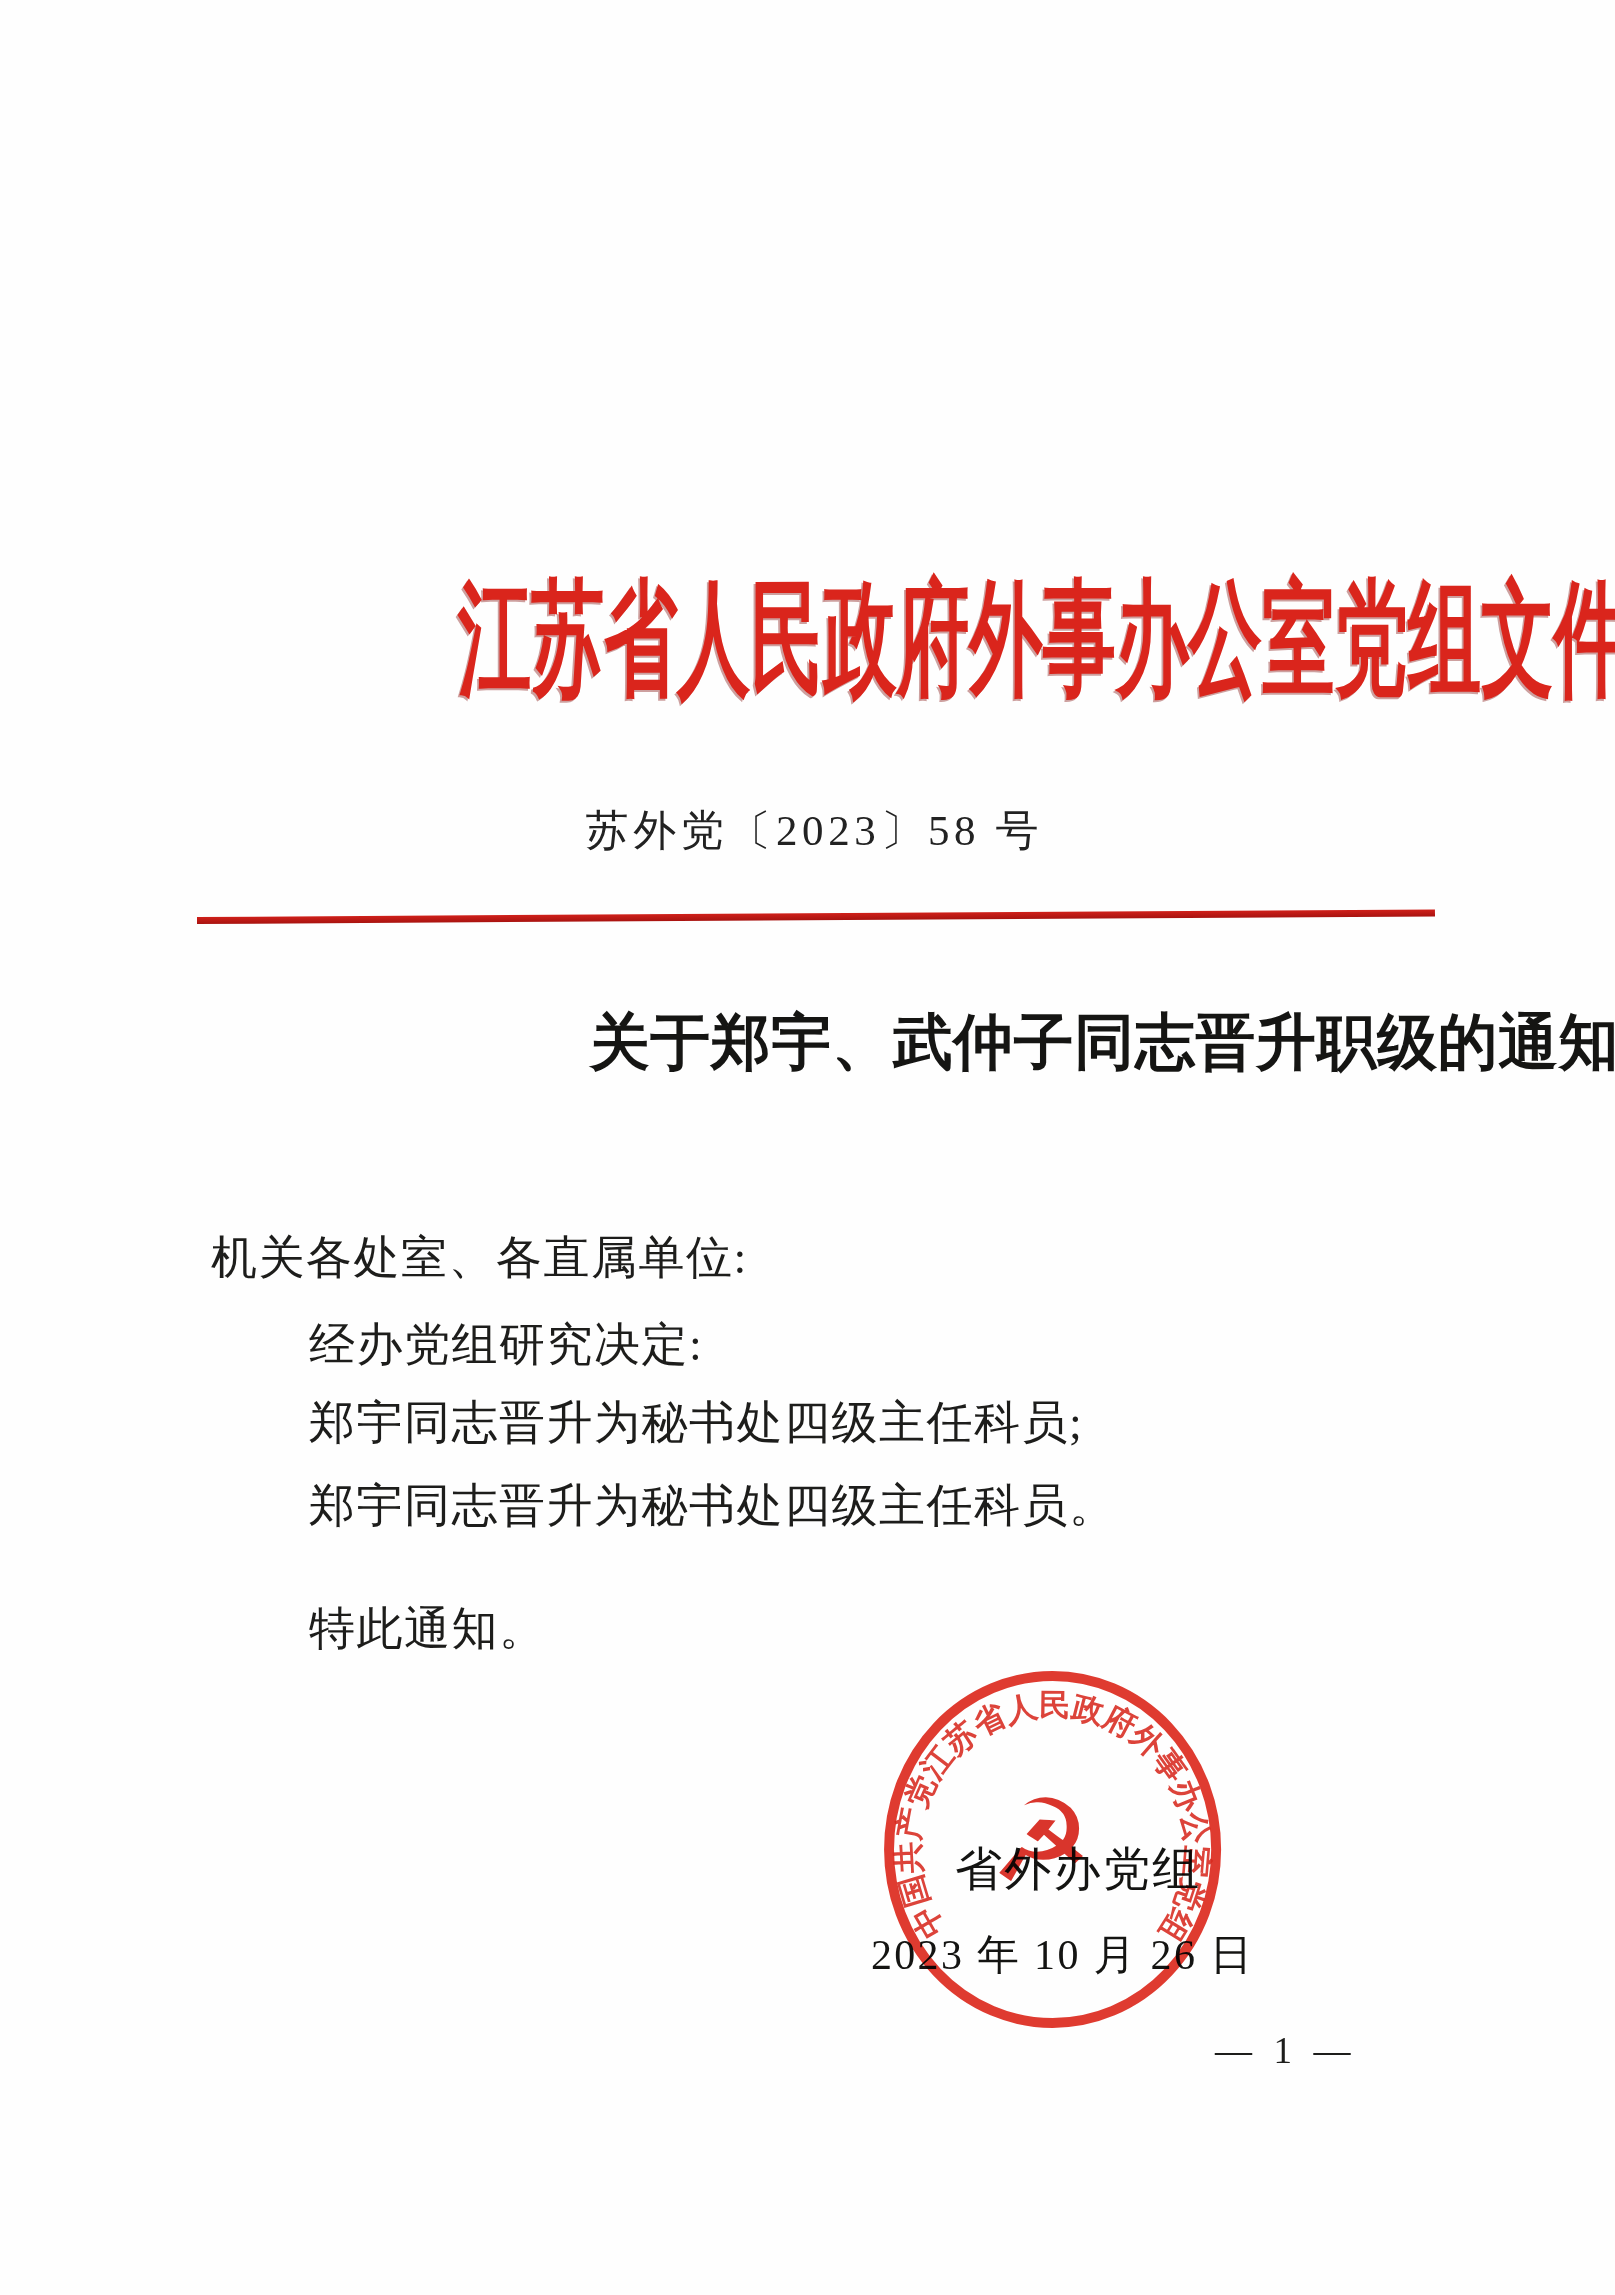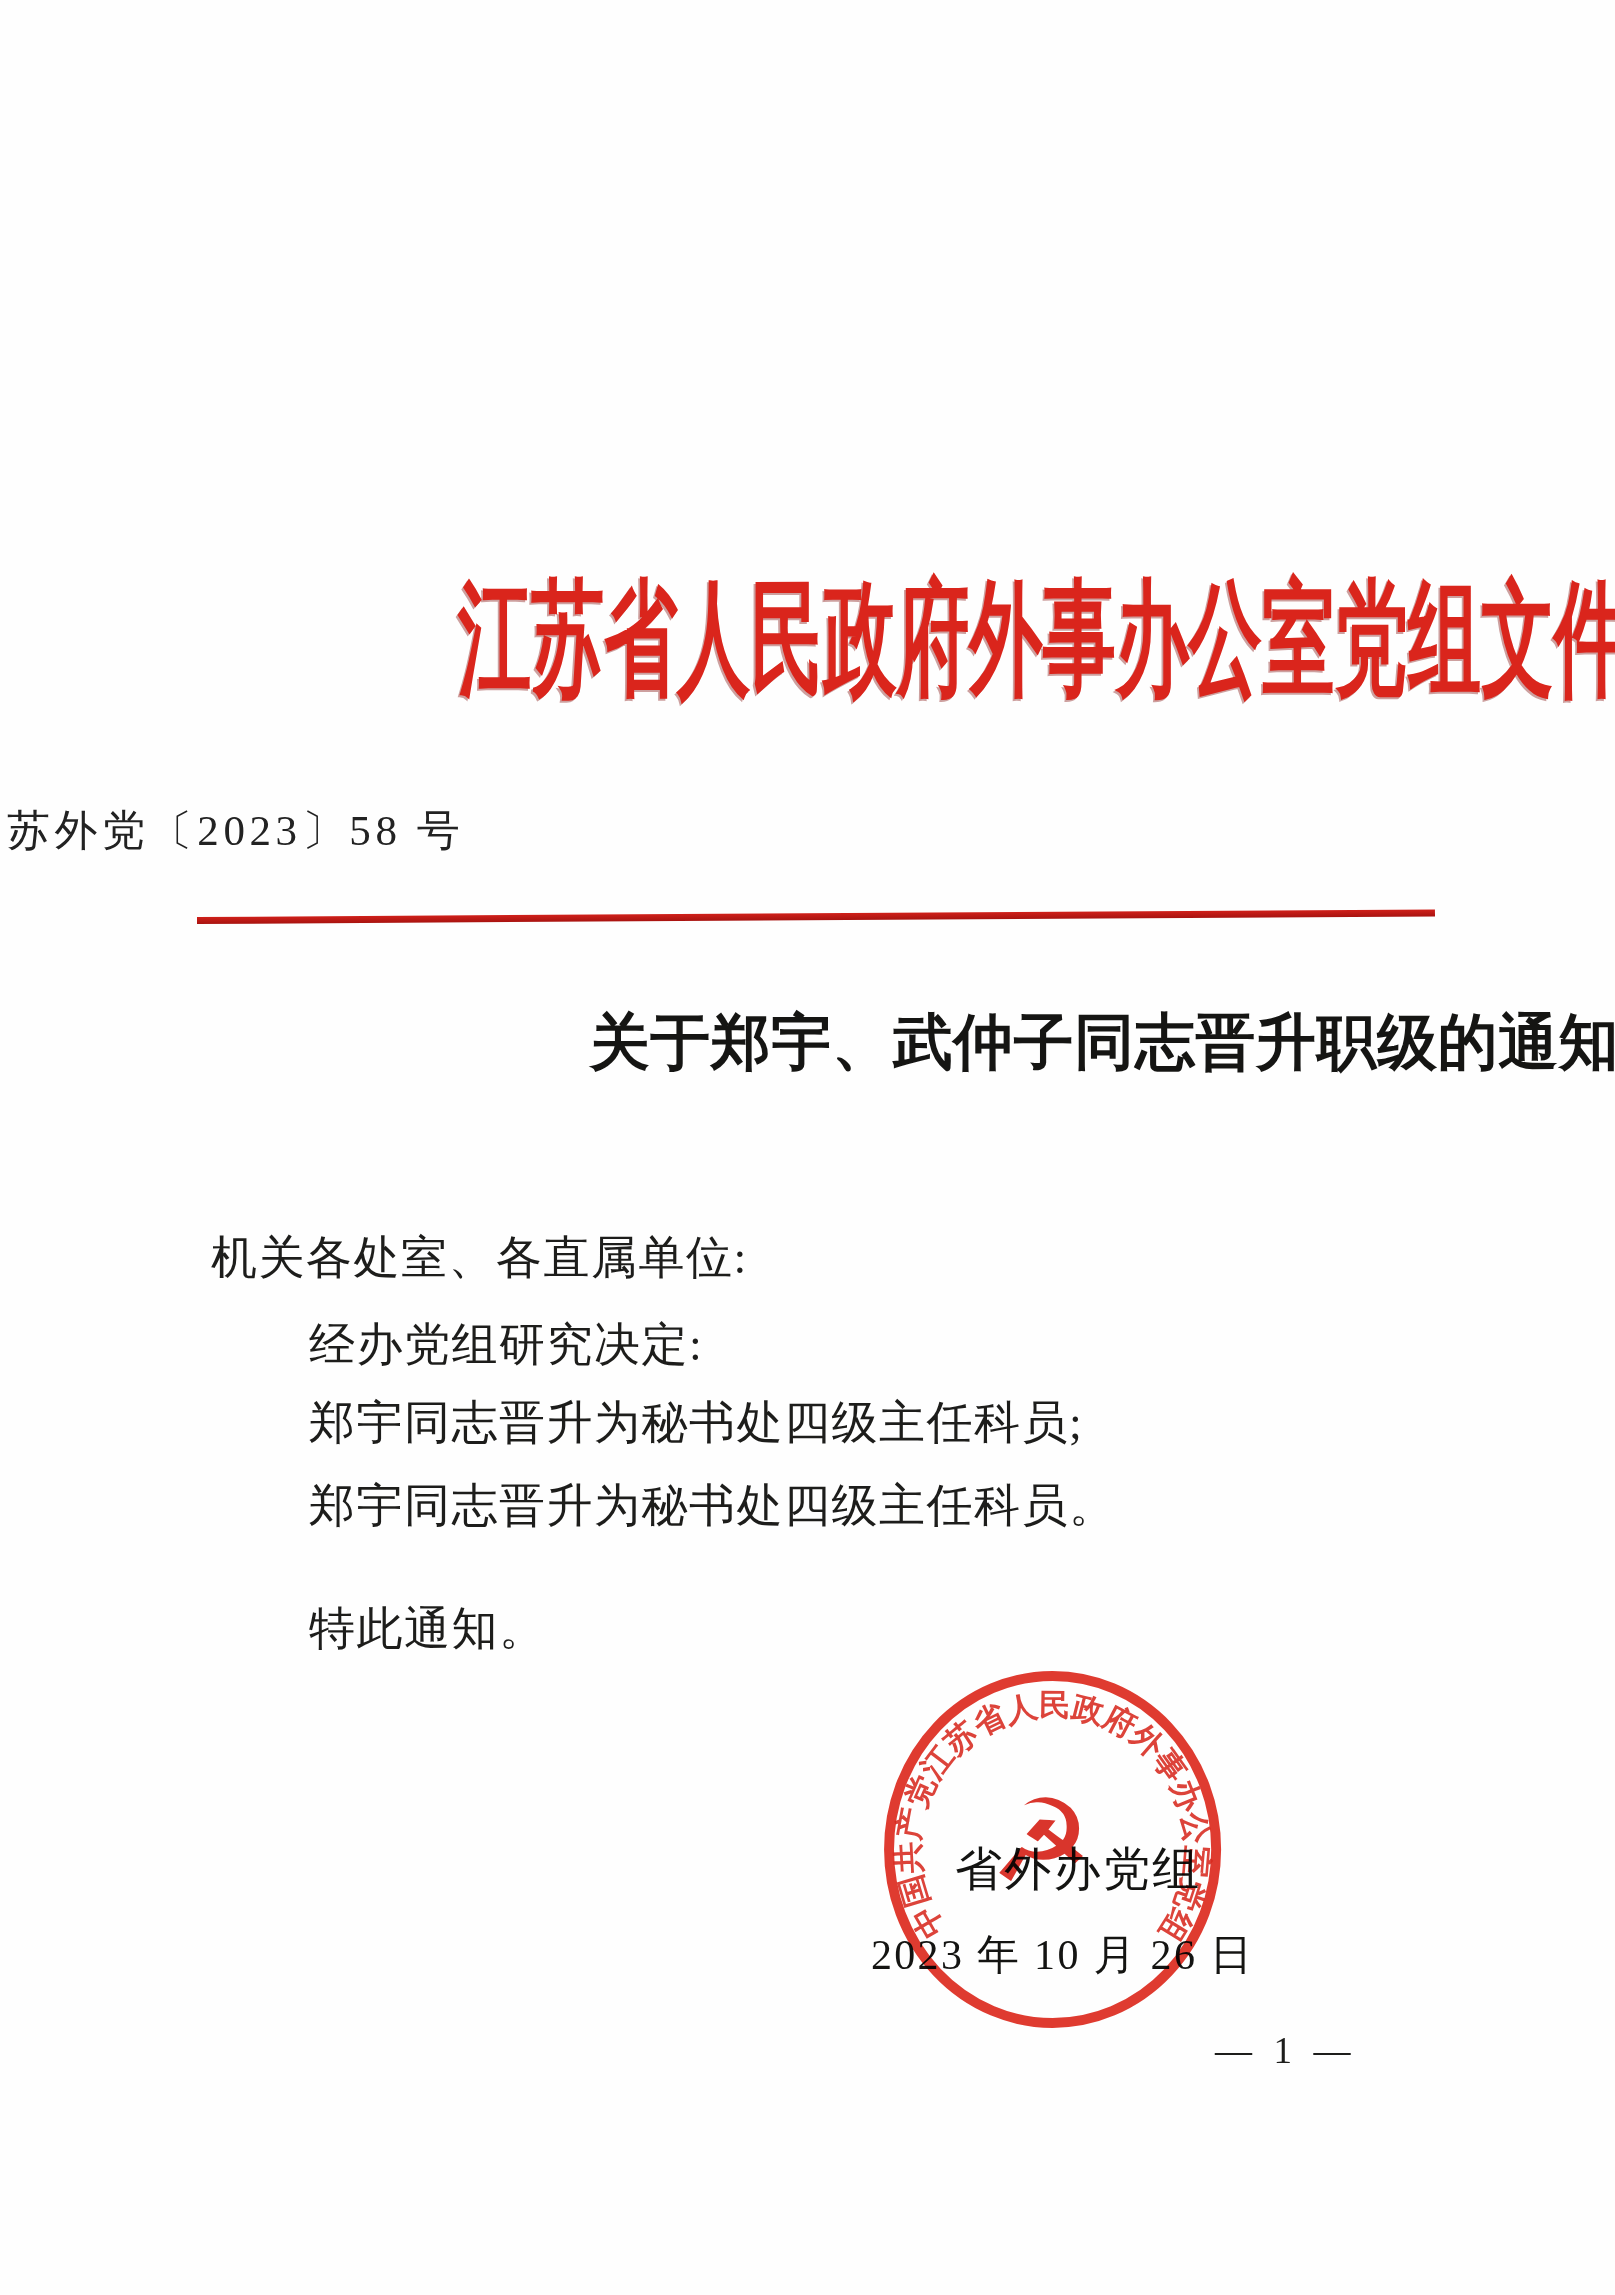--- a/index.html
+++ b/index.html
@@ -20,21 +20,21 @@
     display:inline-block;
     font-size:126px;line-height:1.15;font-weight:bold;
     color:#da251c;
     letter-spacing:0px;
     transform:translateX(10.7px) scaleX(0.58);
     transform-origin:center;
     text-shadow:-3.1px 2.3px 0.8px rgba(125,8,5,0.38);
   }
   .doc-number-wrap{
     position:absolute;left:0;right:0;top:805px;
-    text-align:left;
+    text-align:center;
   }
   .doc-number{
     display:inline-block;
     font-size:43px;line-height:1.2;color:#222;
     letter-spacing:4.6px;
     transform:translateX(6.9px);
   }
   .red-rule{
     position:absolute;left:197px;top:917px;
     width:1238px;height:6.9px;

